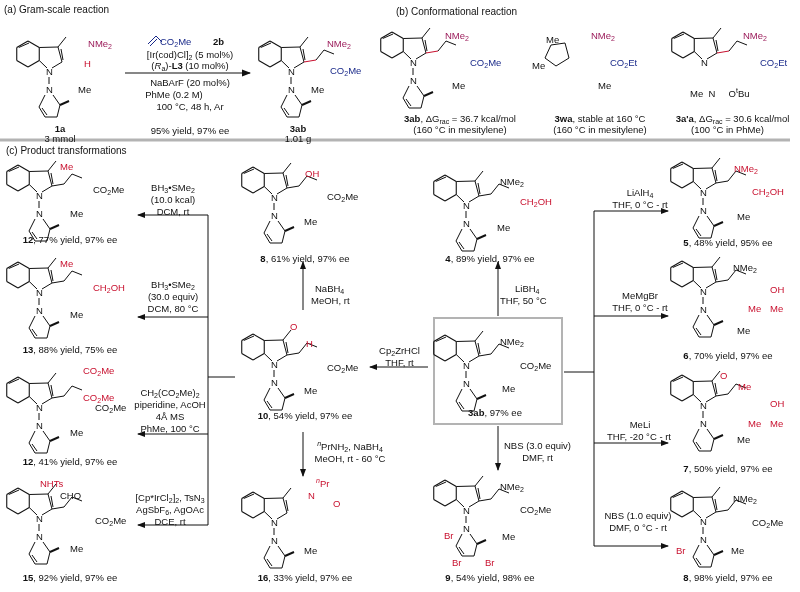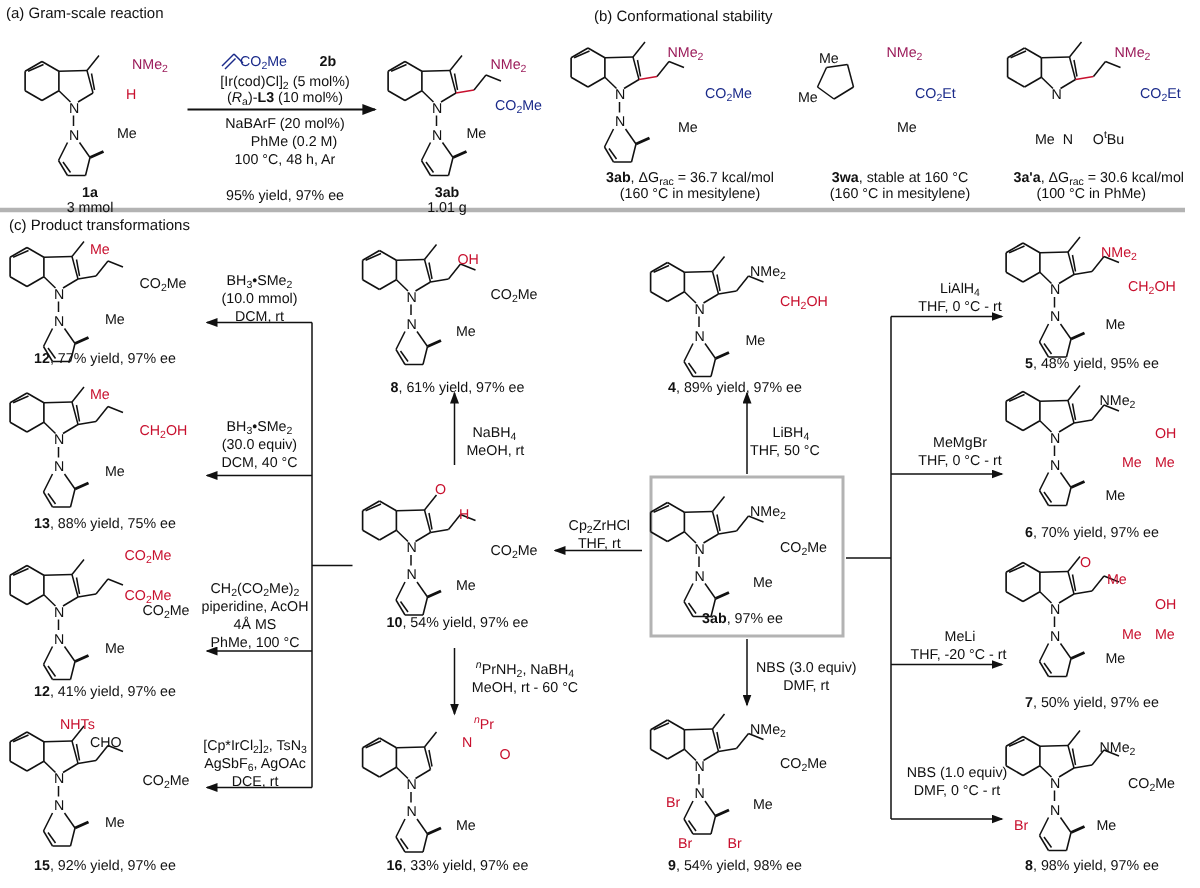--- a/index.html
+++ b/index.html
@@ -13,21 +13,21 @@
   .mag{color:#9b1b5a;}
   svg{position:absolute;left:0;top:0;}
   sub{font-size:7px;vertical-align:-2px;line-height:0;}
   sup{font-size:7px;vertical-align:4px;line-height:0;}
   b{font-weight:bold;}
 </style>
 </head>
 <body>
 
 <div class="sec" style="left:4px;top:4px">(a) Gram-scale reaction</div>
-<div class="sec" style="left:396px;top:6px">(b) Conformational stability</div>
+<div class="sec" style="left:396px;top:6px">(b) Conformational reaction</div>
 <div class="sec" style="left:6px;top:145px">(c) Product transformations</div>
 
 <svg width="800" height="592">
   <defs>
     <marker id="ah" markerWidth="8" markerHeight="6" refX="7" refY="3" orient="auto">
       <path d="M0,0 L8,3 L0,6 Z" fill="#111"></path>
     </marker>
   </defs>
   <line x1="0" y1="140" x2="790" y2="140" stroke="#b3b3b3" stroke-width="3"></line>
 
@@ -548,21 +548,21 @@
 <div class="t red" style="left:84px;top:58px">H</div>
 <div class="t" style="left:78px;top:84px">Me</div>
 <div class="lbl" style="left:35px;top:123px;width:50px"><b>1a</b></div>
 <div class="lbl" style="left:30px;top:133px;width:60px">3 mmol</div>
 
 <div class="t blue" style="left:160px;top:36px">CO<sub>2</sub>Me</div>
 <div class="t" style="left:213px;top:36px"><b>2b</b></div>
 <div class="t c" style="left:130px;top:49px;width:120px">[Ir(cod)Cl]<sub>2</sub> (5 mol%)</div>
 <div class="t c" style="left:130px;top:60px;width:120px">(<i>R</i><sub>a</sub>)-<b>L3</b> (10 mol%)</div>
 <div class="t c" style="left:130px;top:77px;width:120px">NaBArF (20 mol%)</div>
-<div class="t c" style="left:136px;top:89px;width:120px">PhMe (0.2 M)</div>
+<div class="t c" style="left:114px;top:89px;width:120px">PhMe (0.2 M)</div>
 <div class="t c" style="left:130px;top:101px;width:120px">100 °C, 48 h, Ar</div>
 <div class="t c" style="left:130px;top:125px;width:120px">95% yield, 97% ee</div>
 
 <div class="t" style="left:327px;top:38px"><span class="mag">NMe<sub>2</sub></span></div>
 <div class="t blue" style="left:330px;top:65px">CO<sub>2</sub>Me</div>
 <div class="t" style="left:311px;top:84px">Me</div>
 <div class="lbl" style="left:268px;top:123px;width:60px"><b>3ab</b></div>
 <div class="lbl" style="left:268px;top:133px;width:60px">1.01 g</div>
 
 <div class="t mag" style="left:445px;top:30px">NMe<sub>2</sub></div>
@@ -583,30 +583,30 @@
 <div class="t blue" style="left:760px;top:57px">CO<sub>2</sub>Et</div>
 <div class="t" style="left:690px;top:88px">Me&nbsp;&nbsp;N&nbsp;&nbsp;&nbsp;&nbsp;&nbsp;O<sup>t</sup>Bu</div>
 <div class="lbl" style="left:665px;top:113px;width:135px"><b>3a'a</b>, ΔG<sub>rac</sub> = 30.6 kcal/mol</div>
 <div class="lbl" style="left:660px;top:124px;width:135px">(100 °C in PhMe)</div>
 
 <div class="t red" style="left:60px;top:161px">Me</div>
 <div class="t" style="left:93px;top:184px">CO<sub>2</sub>Me</div>
 <div class="t" style="left:70px;top:208px">Me</div>
 <div class="lbl" style="left:10px;top:234px;width:120px"><b>12</b><span>, 77% yield, 97% ee</span></div>
 <div class="t c" style="left:140px;top:182px;width:66px">BH<sub>3</sub>•SMe<sub>2</sub></div>
-<div class="t c" style="left:140px;top:194px;width:66px">(10.0 mmol)</div>
+<div class="t c" style="left:140px;top:194px;width:66px">(10.0 kcal)</div>
 <div class="t c" style="left:140px;top:206px;width:66px">DCM, rt</div>
 
 <div class="t red" style="left:60px;top:258px">Me</div>
 <div class="t red" style="left:93px;top:282px">CH<sub>2</sub>OH</div>
 <div class="t" style="left:70px;top:309px">Me</div>
 <div class="lbl" style="left:10px;top:344px;width:120px"><b>13</b><span>, 88% yield, 75% ee</span></div>
 <div class="t c" style="left:140px;top:279px;width:66px">BH<sub>3</sub>•SMe<sub>2</sub></div>
 <div class="t c" style="left:140px;top:291px;width:66px">(30.0 equiv)</div>
-<div class="t c" style="left:140px;top:303px;width:66px">DCM, 40 °C</div>
+<div class="t c" style="left:140px;top:303px;width:66px">DCM, 80 °C</div>
 
 <div class="t red" style="left:83px;top:365px">CO<sub>2</sub>Me</div>
 <div class="t red" style="left:83px;top:392px">CO<sub>2</sub>Me</div>
 <div class="t" style="left:95px;top:402px">CO<sub>2</sub>Me</div>
 <div class="t" style="left:70px;top:427px">Me</div>
 <div class="lbl" style="left:10px;top:456px;width:120px"><b>12</b><span>, 41% yield, 97% ee</span></div>
 <div class="t c" style="left:130px;top:387px;width:80px">CH<sub>2</sub>(CO<sub>2</sub>Me)<sub>2</sub></div>
 <div class="t c" style="left:130px;top:399px;width:80px">piperidine, AcOH</div>
 <div class="t c" style="left:130px;top:411px;width:80px">4Å MS</div>
 <div class="t c" style="left:130px;top:423px;width:80px">PhMe, 100 °C</div>

